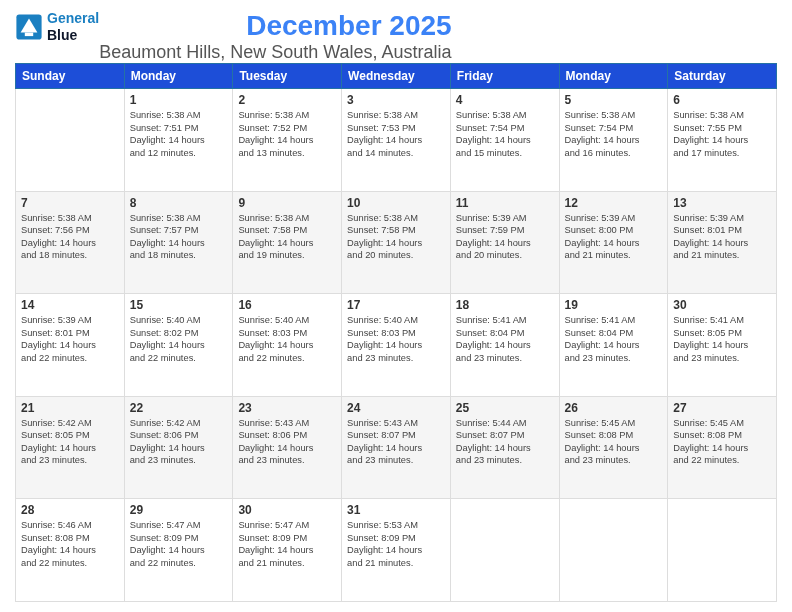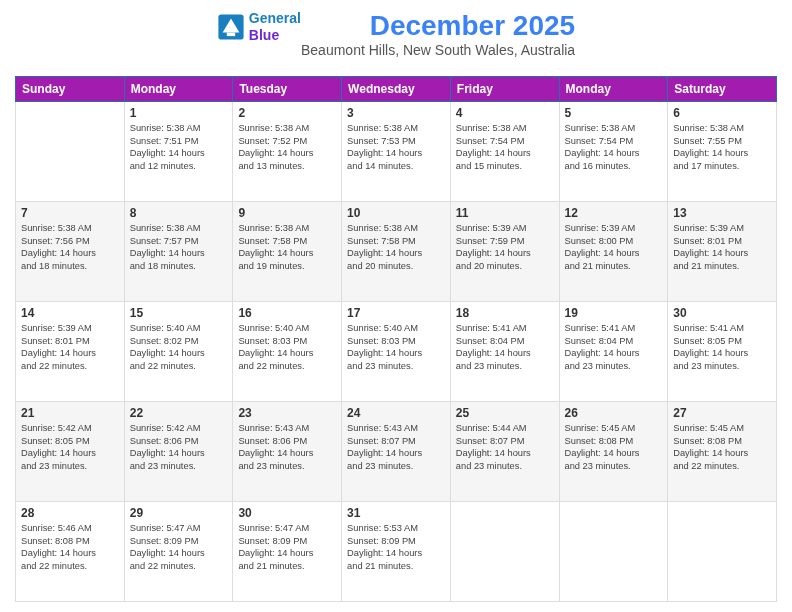--- a/index.html
+++ b/index.html
@@ -12,23 +12,23 @@
     }
     .page {
       width: 792px;
       height: 612px;
       padding: 10px 15px;
       display: flex;
       flex-direction: column;
     }
     .header {
       display: flex;
-      justify-content: center;
+      justify-content: flex-start;
       align-items: flex-start;
-      margin-bottom: 18px;
+      margin-bottom: 0;
     }
     .logo {
       display: flex;
       align-items: center;
       gap: 4px;
     }
     .logo-text {
       font-size: 14px;
       font-weight: bold;
       color: #333;
@@ -43,21 +43,21 @@
     }
     .title-block {
       text-align: right;
     }
     .main-title {
       font-size: 28px;
       font-weight: bold;
       color: #3b82f6;
     }
     .subtitle {
-      font-size: 14px;
+      font-size: 18px;
       color: #555;
     }
     .calendar {
       flex: 1;
       border: 1px solid #ccc;
       border-collapse: collapse;
       width: 100%;
       table-layout: fixed;
     }
     .calendar th {
@@ -91,37 +91,37 @@
     .empty-cell {
       background: #f9f9f9;
     }
     tr:nth-child(odd) td {
       background-color: #fff;
     }
     tr:nth-child(even) td {
       background-color: #f5f5f5;
     }
     .calendar thead tr th {
-      background-color: #a21caf;
+      background-color: #1d4ed8;
     }
   </style>
 </head>
 <body>
 
 <div class="page">
   <div class="header">
     <div class="logo">
       <svg class="logo-icon" viewBox="0 0 40 40">
         <rect x="2" y="2" width="36" height="36" rx="4" fill="#1a7fc1"></rect>
         <polygon points="20,8 32,28 8,28" fill="white"></polygon>
         <rect x="14" y="28" width="12" height="5" fill="white"></rect>
       </svg>
       <div class="logo-text">
         <div><span>General</span></div>
-        <div style="color:#6d28d9;">Blue</div>
+        <div style="color:#0f172a;">Blue</div>
       </div>
     </div>
     <div class="title-block">
       <div class="main-title">December 2025</div>
       <div class="subtitle">Beaumont Hills, New South Wales, Australia</div>
     </div>
   </div>
 
   <table class="calendar">
     <thead>

